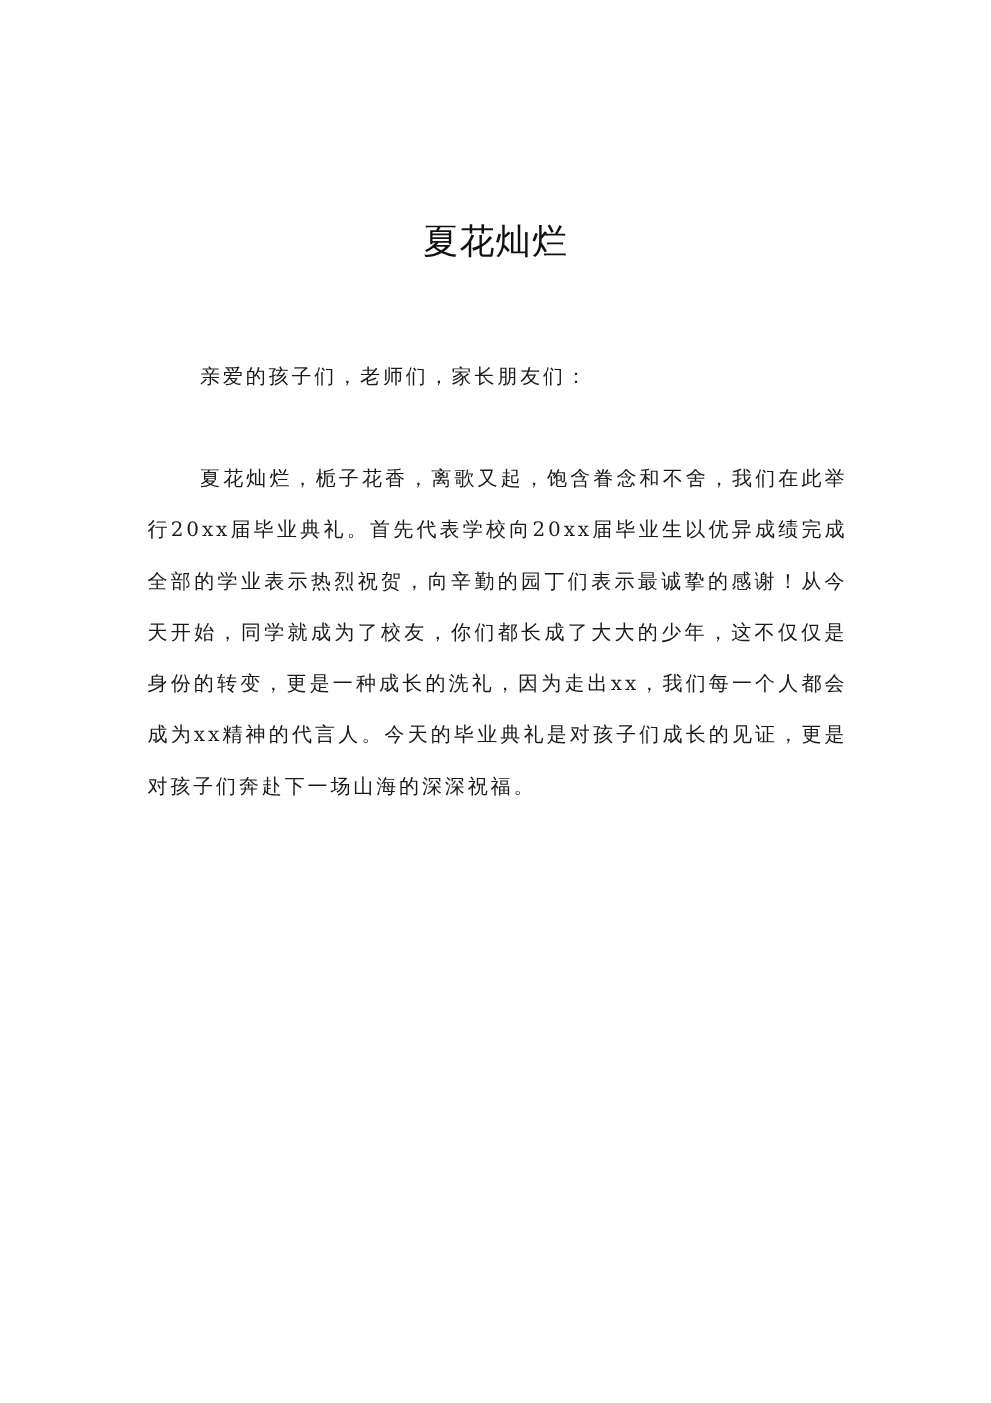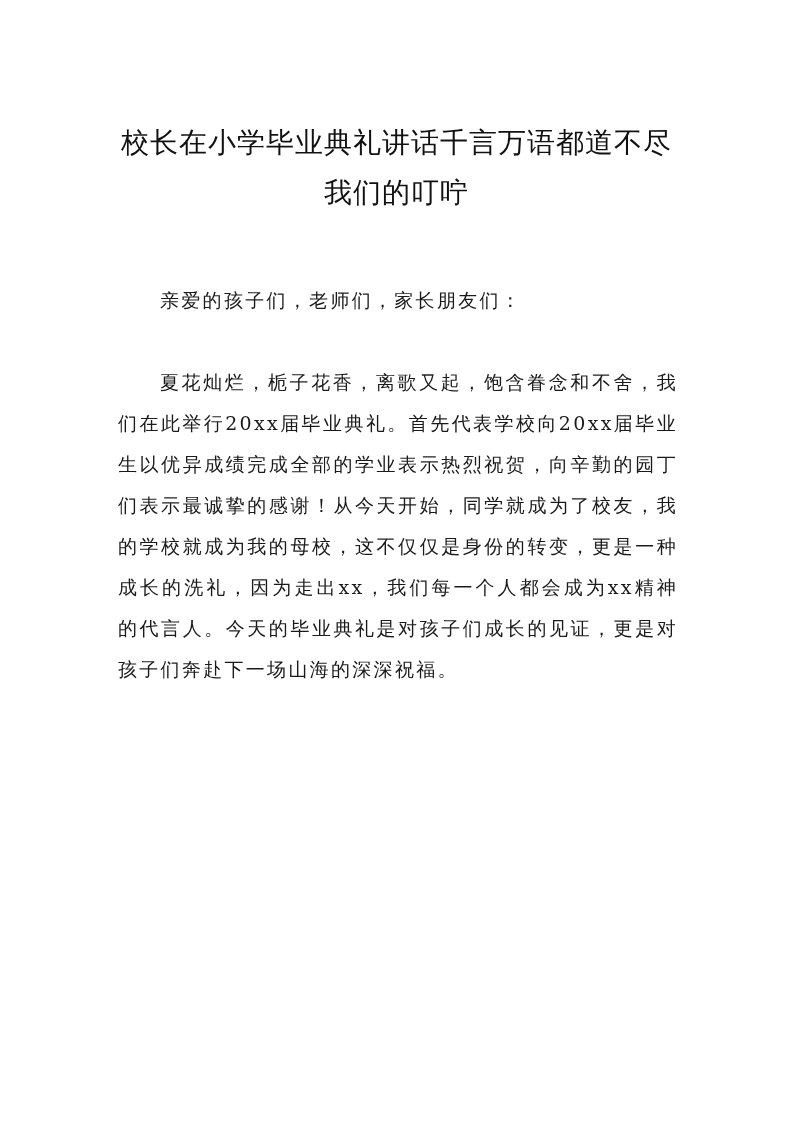--- a/index.html
+++ b/index.html
@@ -37,36 +37,36 @@
     color: #111111;
   }
   .body-text {
     position: absolute;
     left: 118px;
     width: 560px;
     top: 280px;
   }
   .para {
     margin: 0;
-    font-size: 19px;
+    font-size: 16px;
     line-height: 41px;
     text-indent: 42px;
     text-align: justify;
     letter-spacing: 2.3px;
     color: #1a1a1a;
   }
   .gap-sm { margin-bottom: 41px; }
   .gap-lg { margin-bottom: 45px; }
 </style>
 </head>
 <body>
 
 <div class="page">
   <h1 class="title">
-    <span>校长在小学毕业典礼讲话千言万语都道不尽</span><br>
-    <span>我们的叮咛</span>
+    <br>
+    <span>夏花灿烂</span>
   </h1>
 
   <div class="body-text">
     <p class="para gap-sm">亲爱的孩子们，老师们，家长朋友们：</p>
-    <p class="para gap-lg">夏花灿烂，栀子花香，离歌又起，饱含眷念和不舍，我们在此举行20xx届毕业典礼。首先代表学校向20xx届毕业生以优异成绩完成全部的学业表示热烈祝贺，向辛勤的园丁们表示最诚挚的感谢！从今天开始，同学就成为了校友，我的学校就成为我的母校，这不仅仅是身份的转变，更是一种成长的洗礼，因为走出xx，我们每一个人都会成为xx精神的代言人。今天的毕业典礼是对孩子们成长的见证，更是对孩子们奔赴下一场山海的深深祝福。</p>
+    <p class="para gap-lg">夏花灿烂，栀子花香，离歌又起，饱含眷念和不舍，我们在此举行20xx届毕业典礼。首先代表学校向20xx届毕业生以优异成绩完成全部的学业表示热烈祝贺，向辛勤的园丁们表示最诚挚的感谢！从今天开始，同学就成为了校友，你们都长成了大大的少年，这不仅仅是身份的转变，更是一种成长的洗礼，因为走出xx，我们每一个人都会成为xx精神的代言人。今天的毕业典礼是对孩子们成长的见证，更是对孩子们奔赴下一场山海的深深祝福。</p>
   </div>
 </div>
 
 </body></html>

